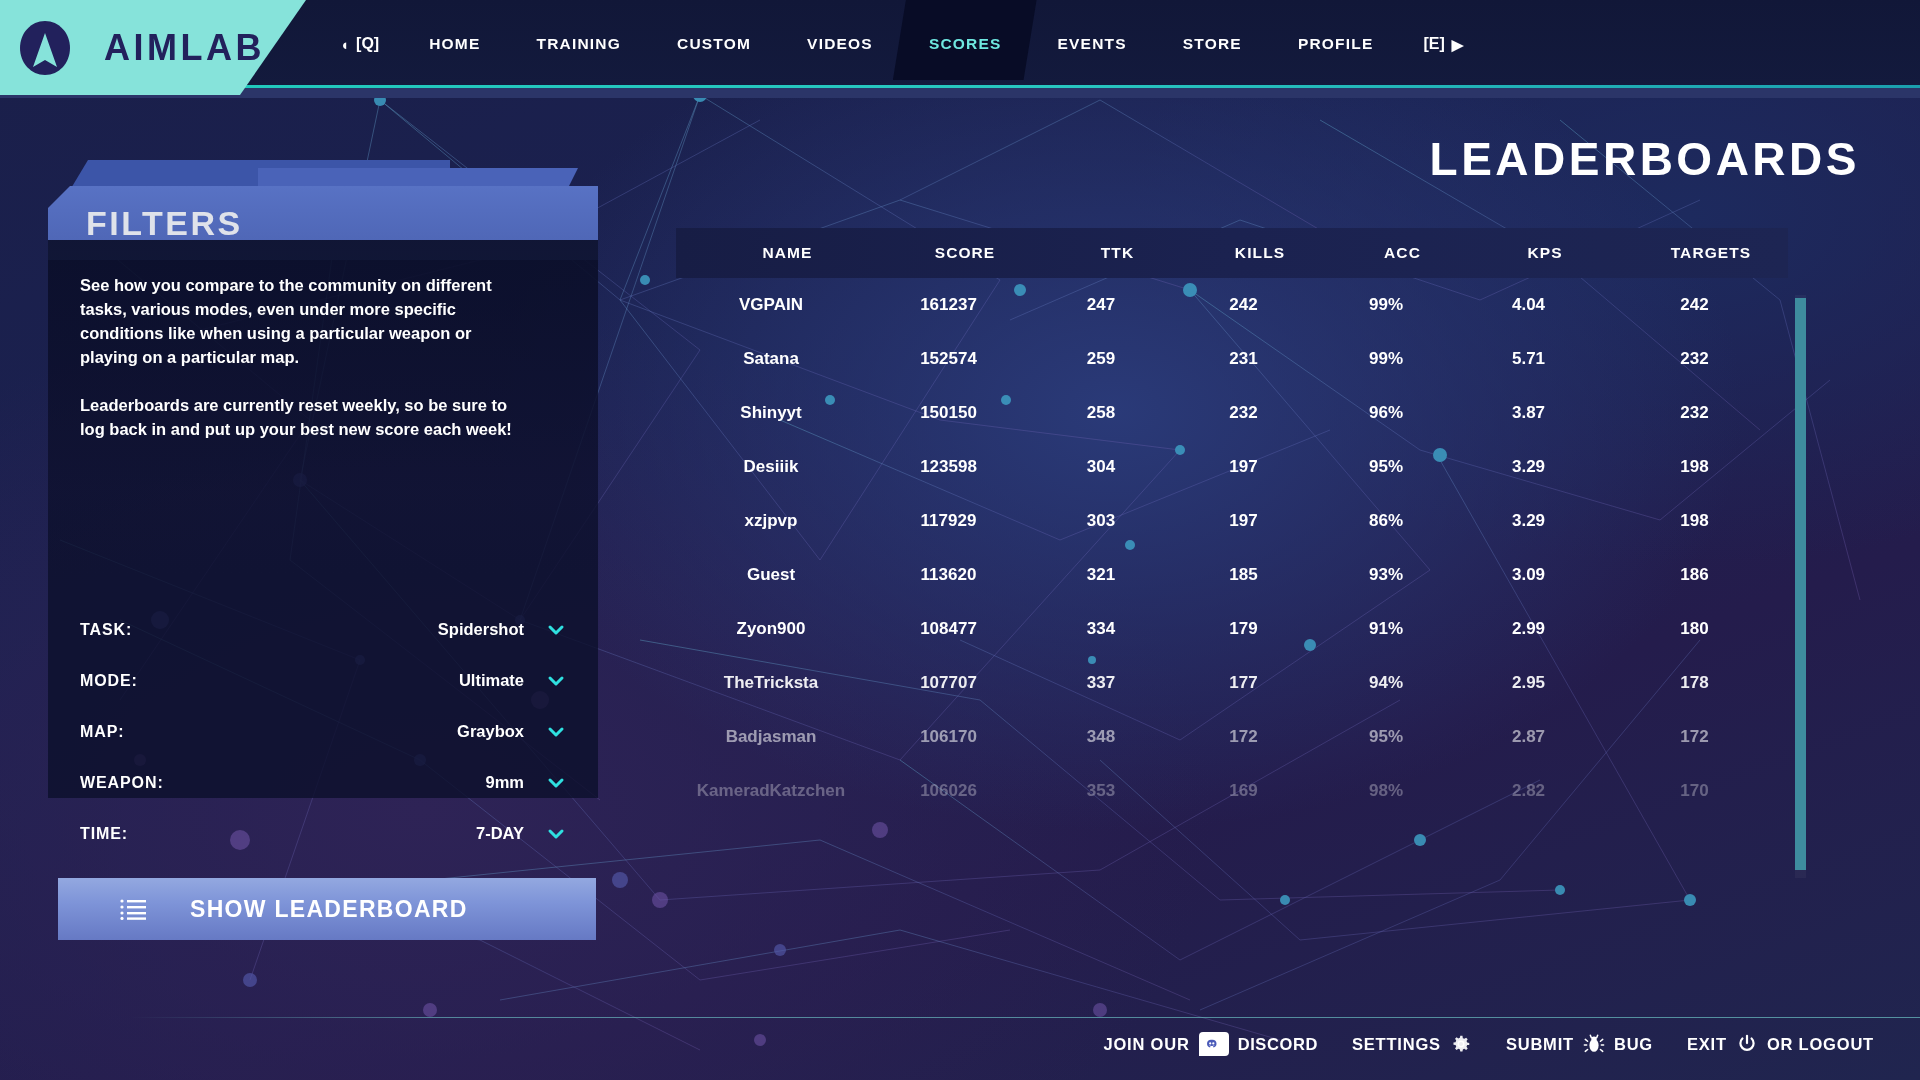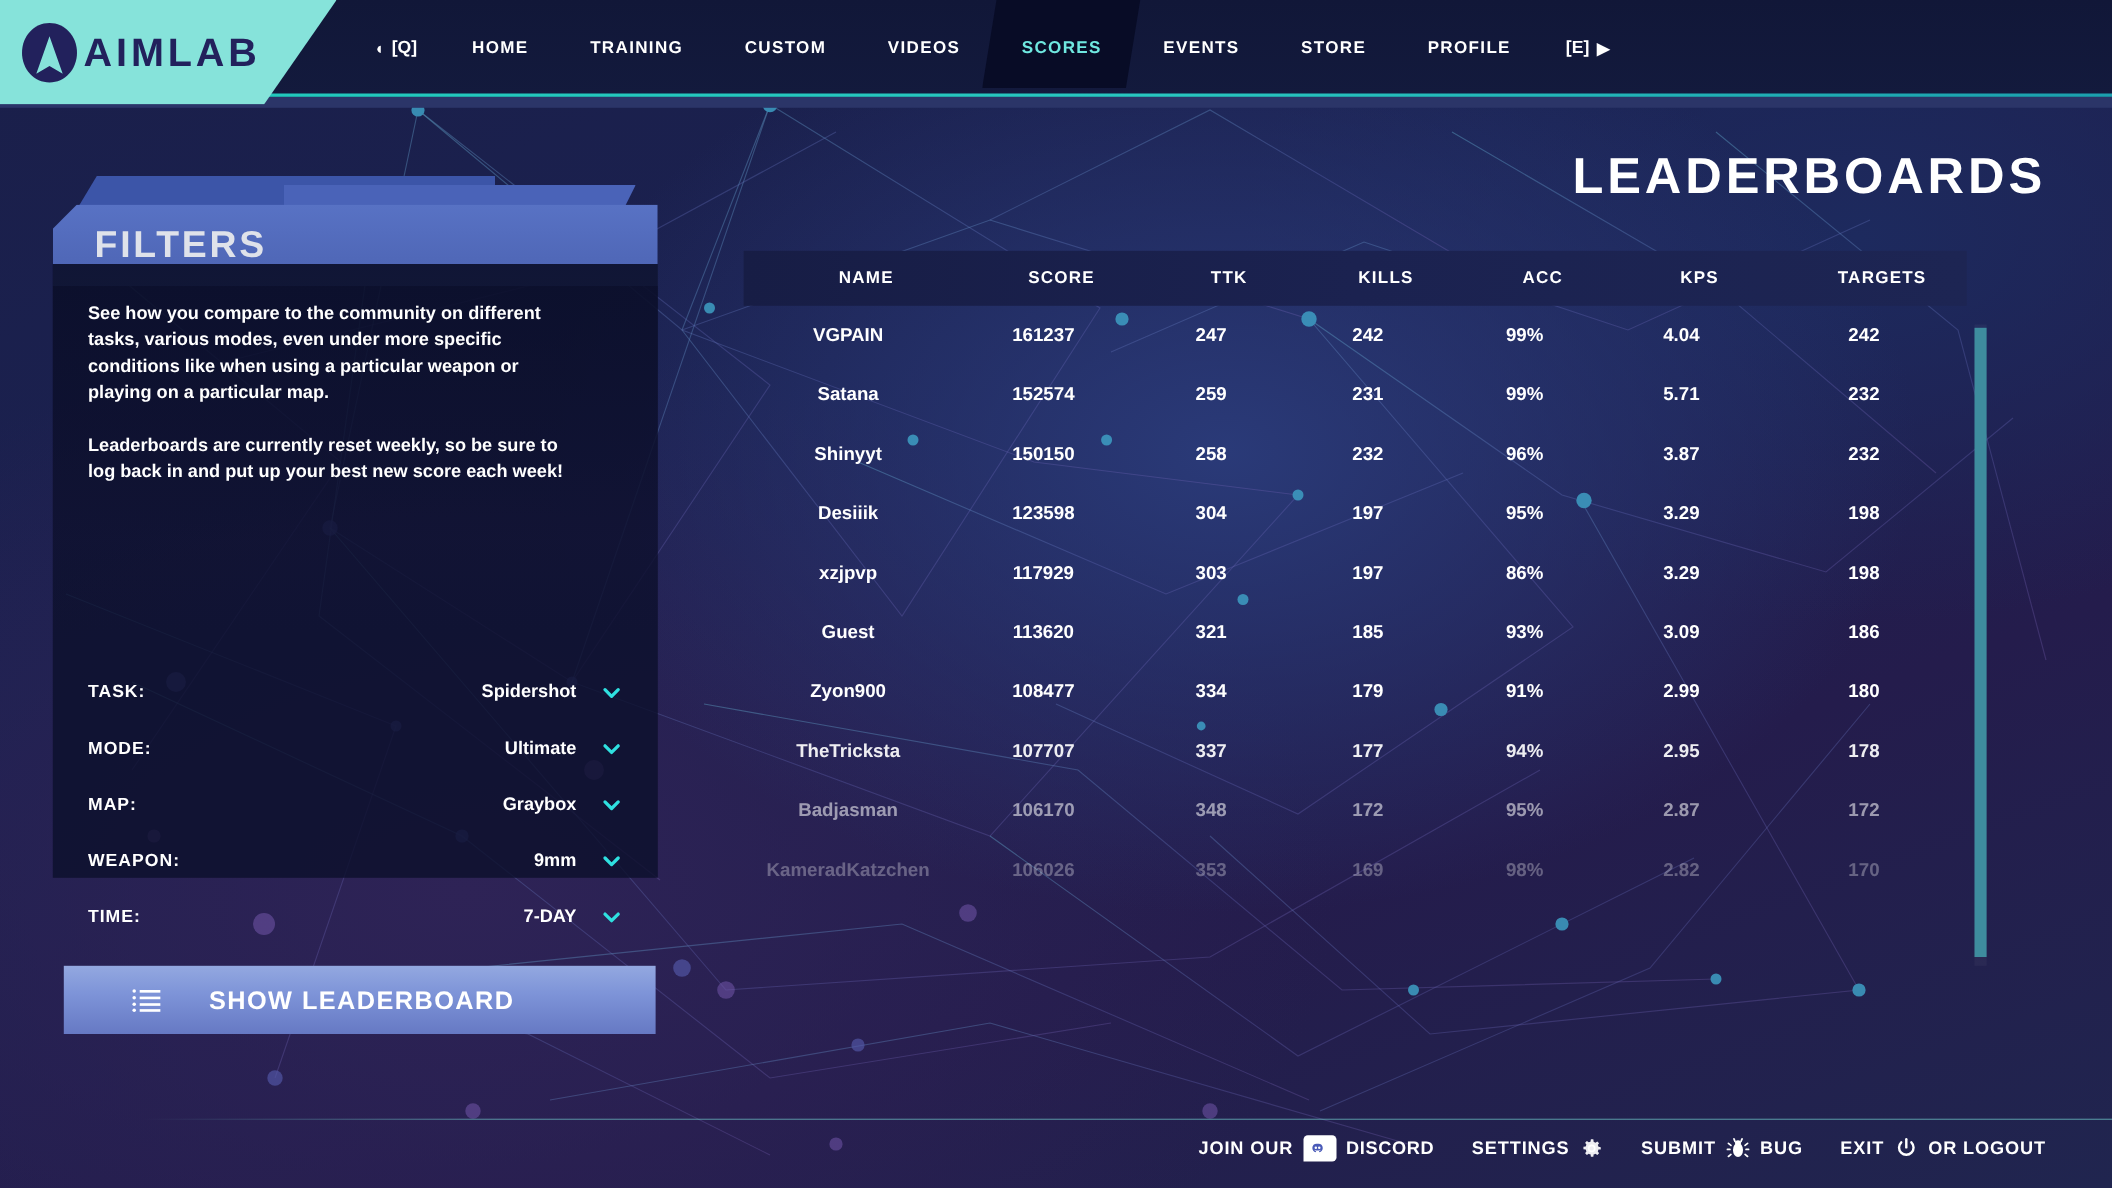--- a/index.html
+++ b/index.html
@@ -50,20 +50,21 @@
     background: #86e3da;
     clip-path: polygon(0 0, 306px 0, 240px 95px, 0 95px);
     display: flex; align-items: center;
     padding-left: 18px; gap: 4px;
     z-index: 32;
   }
   .logo-mark { width: 54px; height: 58px; flex: 0 0 auto; }
   .logo-text {
     font-size: 36px; font-weight: 700; color: #22215c;
     letter-spacing: 3.5px;
+    margin-left: 28px;
   }
   .nav-items {
     position: absolute; left: 318px; top: 0;
     height: 88px; display: flex; align-items: center;
   }
   .nav-link {
     position: relative;
     font-size: 15.5px; font-weight: 700; letter-spacing: 1.2px;
     color: #ffffff; padding: 0 28px; height: 100px;
     display: flex; align-items: center; cursor: pointer;
@@ -221,21 +222,21 @@
   }
 
   
   .footer-rule {
     position: absolute; left: 130px; top: 1017px;
     width: 1790px; height: 1px;
     background: linear-gradient(90deg, rgba(120,220,215,0) 0%, rgba(120,220,215,.55) 18%, rgba(120,220,215,.6) 100%);
     z-index: 14;
   }
   .footer {
-    position: absolute; right: 60px; top: 1032px;
+    position: absolute; right: 46px; top: 1032px;
     display: flex; align-items: center; gap: 34px; z-index: 15;
   }
   .f-item {
     display: flex; align-items: center; gap: 9px;
     font-size: 16.5px; font-weight: 800; color: #ffffff;
     letter-spacing: .8px; cursor: pointer; white-space: nowrap;
   }
   .f-icon { width: 22px; height: 22px; flex: 0 0 auto; }
   .discord-badge {
     width: 30px; height: 24px; background: #ffffff;

